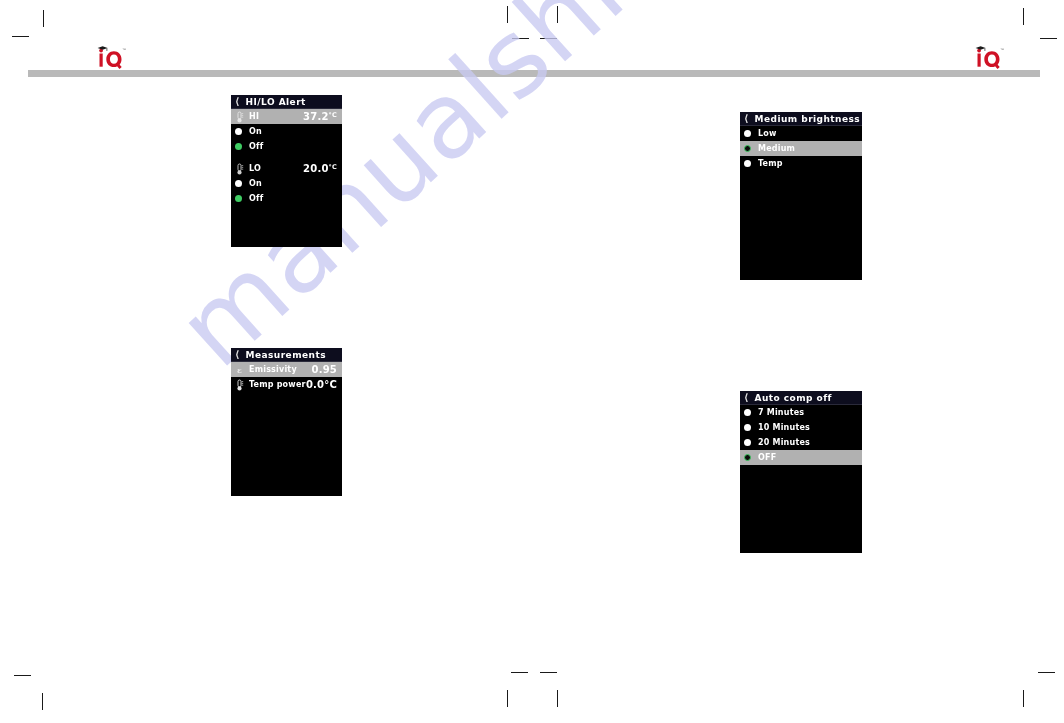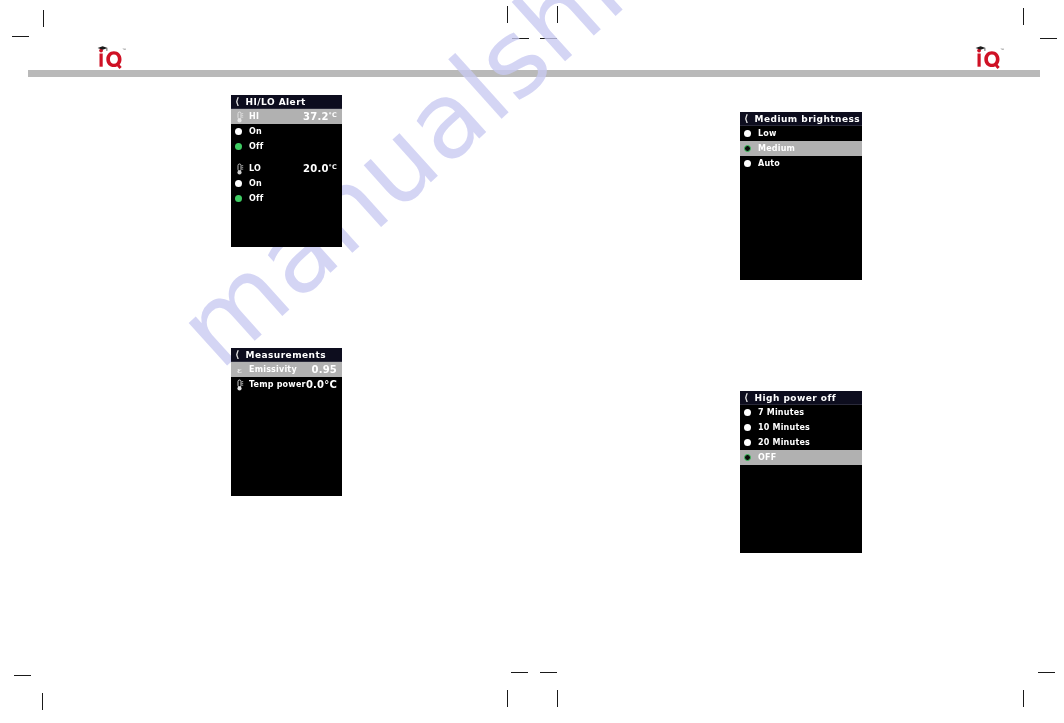--- a/index.html
+++ b/index.html
@@ -311,28 +311,28 @@
     <span class="lbl">Low</span>
   </div>
 
   <div class="row sel">
     <span class="bullet ring"></span>
     <span class="lbl">Medium</span>
   </div>
 
   <div class="row">
     <span class="bullet"></span>
-    <span class="lbl">Auto</span>
+    <span class="lbl">Temp</span>
   </div>
 </div>
 
 <div class="panel" id="panel-apo">
   <div class="titlebar">
     <span class="back">⟨</span>
-    <span class="title">High power off</span>
+    <span class="title">Auto comp off</span>
   </div>
 
   <div class="row">
     <span class="bullet"></span>
     <span class="lbl">7 Minutes</span>
   </div>
 
   <div class="row">
     <span class="bullet"></span>
     <span class="lbl">10 Minutes</span>

